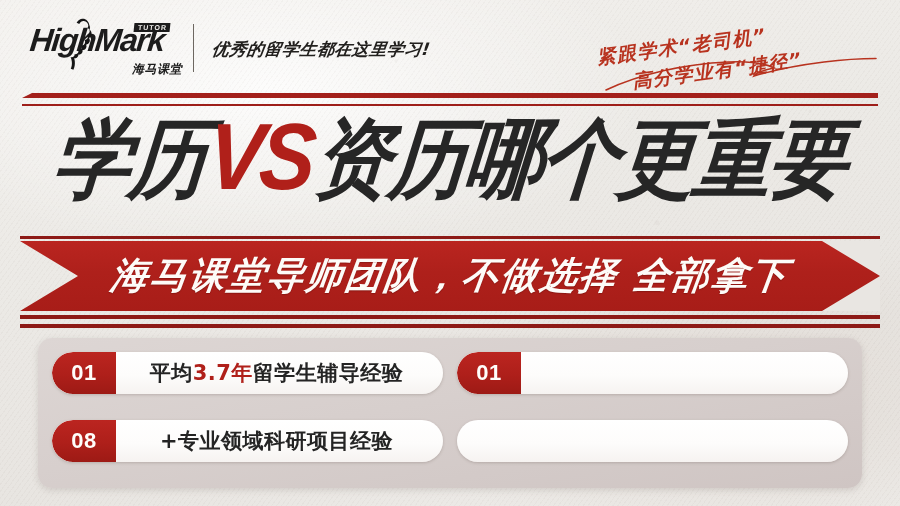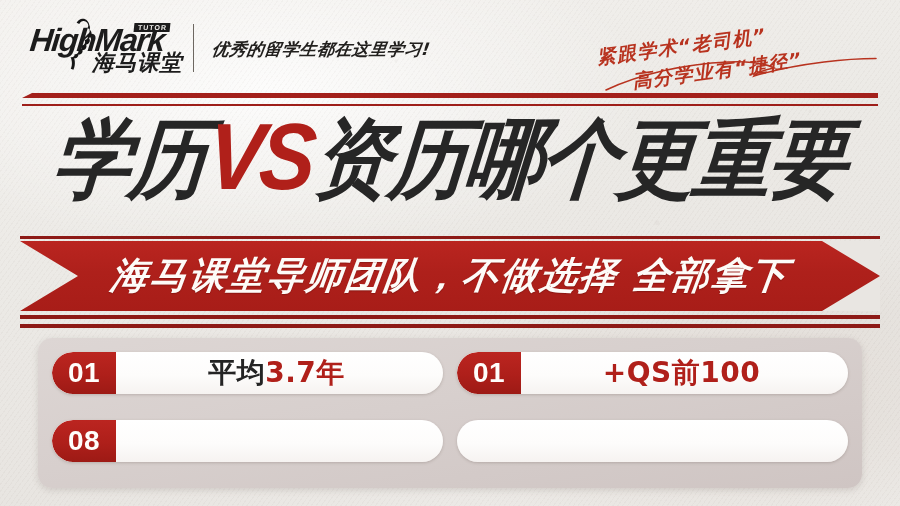--- a/index.html
+++ b/index.html
@@ -64,21 +64,21 @@
     padding:1px 3px 1px 4px; line-height:1;
     transform:skewX(-6deg);
   }
   .seahorse {
     position:absolute; left:38px; top:-4px;
     width:26px; height:52px; pointer-events:none;
   }
   .logo-cn {
     position:absolute; right:-2px; bottom:-4px;
     font-family:"DejaVu Sans",sans-serif;
-    font-size:22px; font-weight:bold; color:#1c1c1c;
+    font-size:12px; font-weight:bold; color:#1c1c1c;
     letter-spacing:.5px; font-style:italic;
     white-space:nowrap;
   }
   .logo-divider {
     position:absolute; left:193px; top:24px;
     width:1px; height:48px; background:#6d6761;
   }
   .tagline {
     position:absolute; left:212px; top:38px;
     font-family:"DejaVu Sans",sans-serif;
@@ -188,28 +188,28 @@
     border-radius:21px;
     box-shadow:0 1px 3px rgba(110,95,90,.30);
     display:flex; align-items:center; overflow:hidden;
   }
   .item-num {
     width:64px; height:42px; flex:0 0 64px;
     background:linear-gradient(180deg,#bb2520 0%,#ae1f1a 55%,#9d1a15 100%);
     border-radius:21px 0 0 21px;
     display:flex; align-items:center; justify-content:center;
     font-family:"Liberation Sans","DejaVu Sans",sans-serif;
-    font-size:28px; font-weight:bold; color:#fffdfb;
+    font-size:22px; font-weight:bold; color:#fffdfb;
     letter-spacing:.5px;
   }
   .item-label {
     flex:1 1 auto;
     display:flex; align-items:center; justify-content:center;
     font-family:"DejaVu Sans",sans-serif;
-    font-size:28px; font-weight:bold;
+    font-size:21px; font-weight:bold;
     color:#242424; letter-spacing:.5px; white-space:nowrap;
     padding-right:6px;
   }
   .item-label .hl { color:#b0201a; }
 </style>
 </head>
 <body>
 
 <div id="banner">
 
@@ -262,32 +262,37 @@
 
   <div id="panel"></div>
 
   <div id="items">
 
     <div class="item">
       <div class="item-num">01</div>
       <div class="item-label">
           <span>平均</span>
           <span class="hl">3.7年</span>
+          <span>留学生辅导经验</span>
         </div>
     </div>
 
     <div class="item">
       <div class="item-num">01</div>
       <div class="item-label">
           <span></span>
-          <span class="hl">+QS前100</span>
         </div>
     </div>
 
     <div class="item">
       <div class="item-num">08</div>
+      <div class="item-label">
+          <span>+专业领域科研项目经验</span>
+          <span class="hl"></span>
+          <span></span>
+        </div>
     </div>
 
     <div class="item">
     </div>
 
   </div>
 </div>
 
 </body></html>

